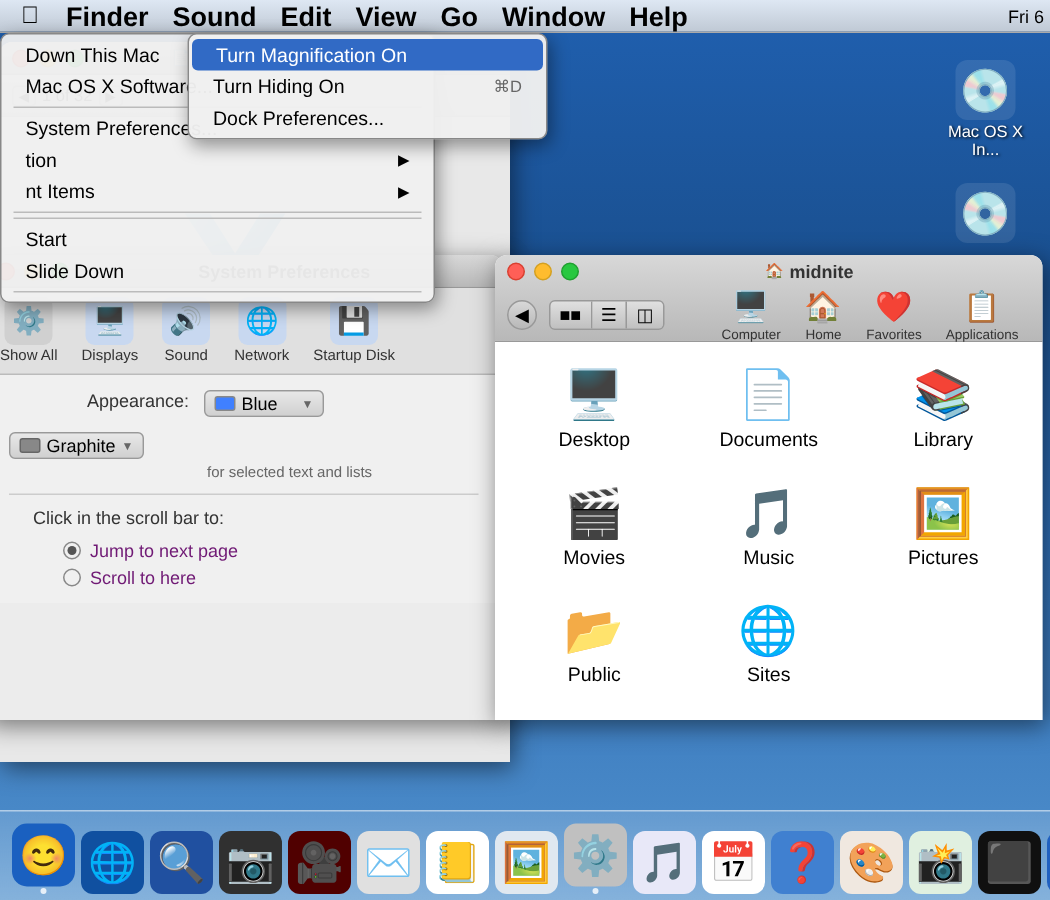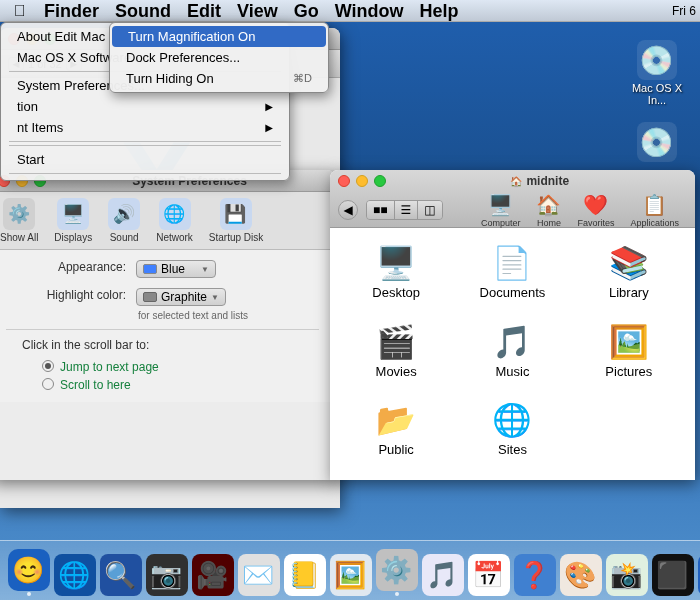--- a/index.html
+++ b/index.html
@@ -90,25 +90,25 @@
       color: #666;
     }
     .dock-menu-item .arrow {
       font-size: 10px;
     }
 
     
     .submenu {
       position: absolute;
       top: 22px;
-      left: 109px;
+      left: 125px;
       background: rgba(240,240,240,0.97);
       border: 1px solid #888;
       border-radius: 6px;
-      width: 220px;
+      width: 240px;
       z-index: 2100;
       box-shadow: 2px 4px 12px rgba(0,0,0,0.4);
       padding: 3px 0;
     }
     .submenu-item {
       padding: 3px 16px;
       font-size: 13px;
       color: #000;
       cursor: pointer;
       display: flex;
@@ -292,23 +292,24 @@
       color: #333;
     }
     .radio-group {
       display: flex;
       flex-direction: column;
       gap: 4px;
       margin-left: 20px;
     }
     .radio-item {
       display: flex;
+      align-items: center;
       gap: 6px;
       font-size: 12px;
-      color: #15803d;
+      color: #701a75;
     }
     .radio-dot {
       width: 12px;
       height: 12px;
       border-radius: 50%;
       border: 1px solid #888;
       display: flex;
       align-items: center;
       justify-content: center;
     }
@@ -539,21 +540,21 @@
     <span class="menubar-item">Go</span>
     <span class="menubar-item">Window</span>
     <span class="menubar-item">Help</span>
     <div class="menubar-right">
       <span>Fri 6</span>
     </div>
   </div>
 
   <div class="dock-menu">
     <div class="dock-menu-item">
-      <span>About Edit Mac</span>
+      <span>Down This Mac</span>
     </div>
     <div class="dock-menu-item">
       <span>Mac OS X Software...</span>
     </div>
     <div class="dock-menu-separator"></div>
     <div class="dock-menu-item">
       <span>System Preferences...</span>
     </div>
     <div class="dock-menu-item">
       <span>tion</span>
@@ -561,33 +562,36 @@
     </div>
     <div class="dock-menu-item">
       <span>nt Items</span>
       <span class="arrow">▶</span>
     </div>
     <div class="dock-menu-separator"></div>
     <div class="dock-menu-separator"></div>
     <div class="dock-menu-item">
       <span>Start</span>
     </div>
+    <div class="dock-menu-item">
+      <span>Slide Down</span>
+    </div>
     <div class="dock-menu-separator"></div>
   </div>
 
   <div class="submenu">
     <div class="submenu-item highlighted">
       <span>Turn Magnification On</span>
     </div>
     <div class="submenu-item">
-      <span>Dock Preferences...</span>
-    </div>
-    <div class="submenu-item">
       <span>Turn Hiding On</span>
       <span class="shortcut">⌘D</span>
+    </div>
+    <div class="submenu-item">
+      <span>Dock Preferences...</span>
     </div>
   </div>
 
   <div class="pdf-window">
     <div class="window-titlebar">
       <span class="traffic-light tl-close"></span>
       <span class="traffic-light tl-min"></span>
       <span class="traffic-light tl-max"></span>
       <div class="titlebar-title">
         <span style="font-size:10px;">📄</span>
@@ -651,21 +655,20 @@
     <div class="prefs-body">
       <div class="prefs-row">
         <div class="prefs-label">Appearance:</div>
         <div class="prefs-select">
           <span style="width:14px;height:10px;background:#4080ff;display:inline-block;border-radius:2px;border:1px solid #888;"></span>
           <span>Blue</span>
           <span class="prefs-select-arrow">▼</span>
         </div>
       </div>
       <div class="prefs-row">
-        <div class="prefs-label">Highlight color:</div>
         <div class="prefs-select">
           <span style="width:14px;height:10px;background:#888;display:inline-block;border-radius:2px;border:1px solid #666;"></span>
           <span>Graphite</span>
           <span class="prefs-select-arrow">▼</span>
         </div>
       </div>
       <div class="prefs-hint">for selected text and lists</div>
       <div class="prefs-separator"></div>
       <div class="prefs-scroll-row">
         <div class="prefs-scroll-label">Click in the scroll bar to:</div>

